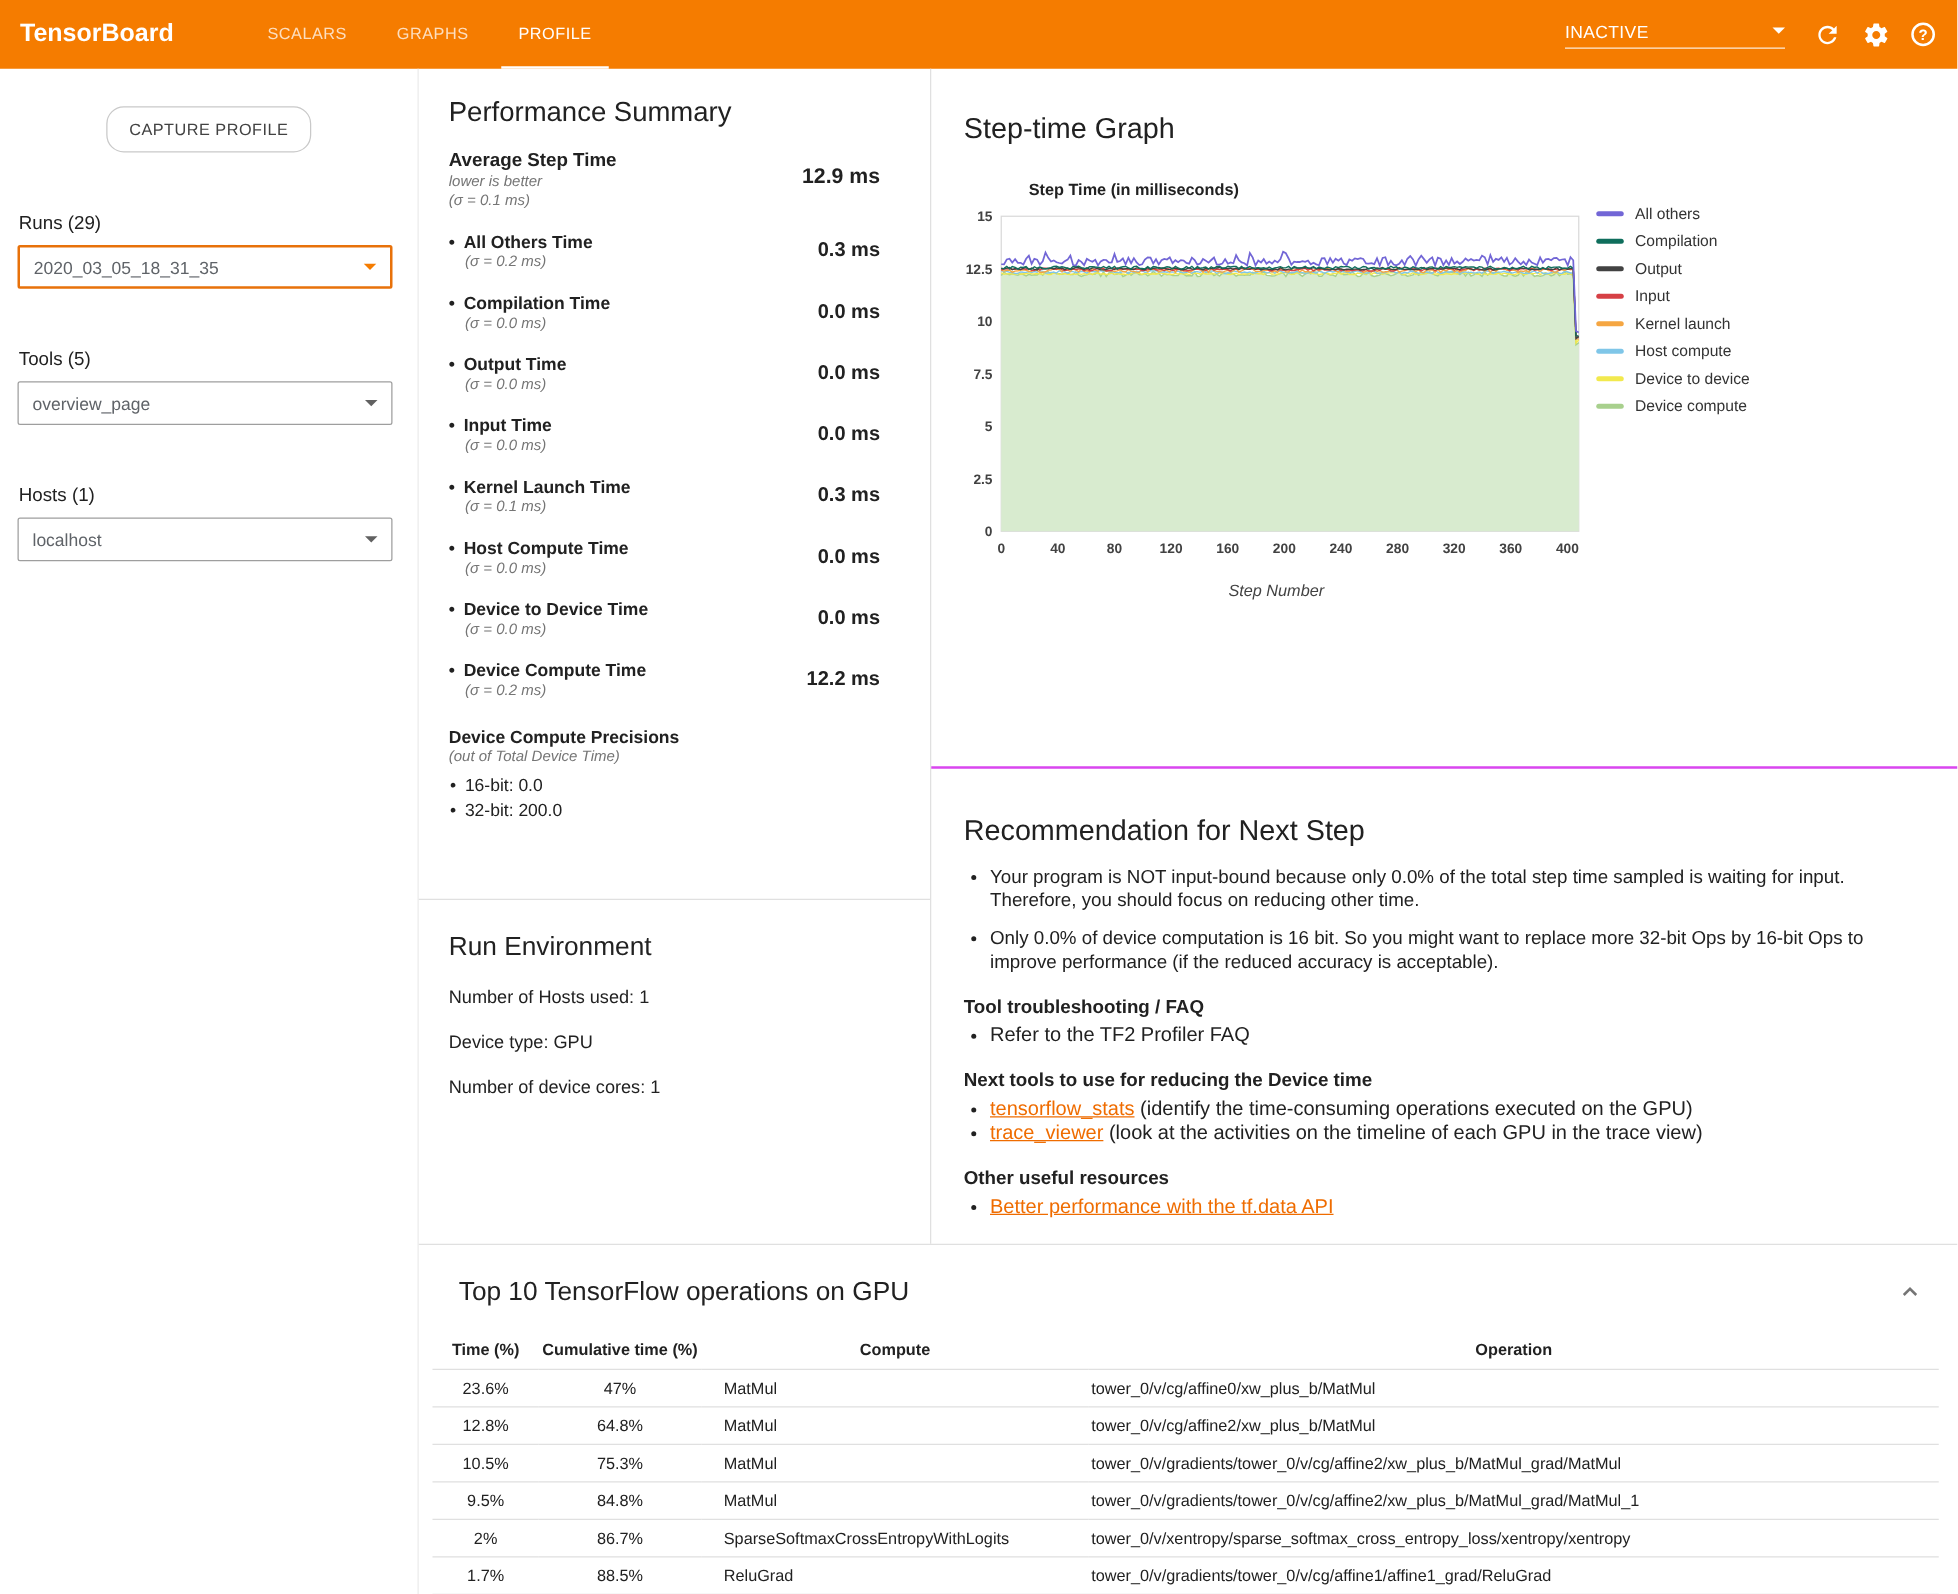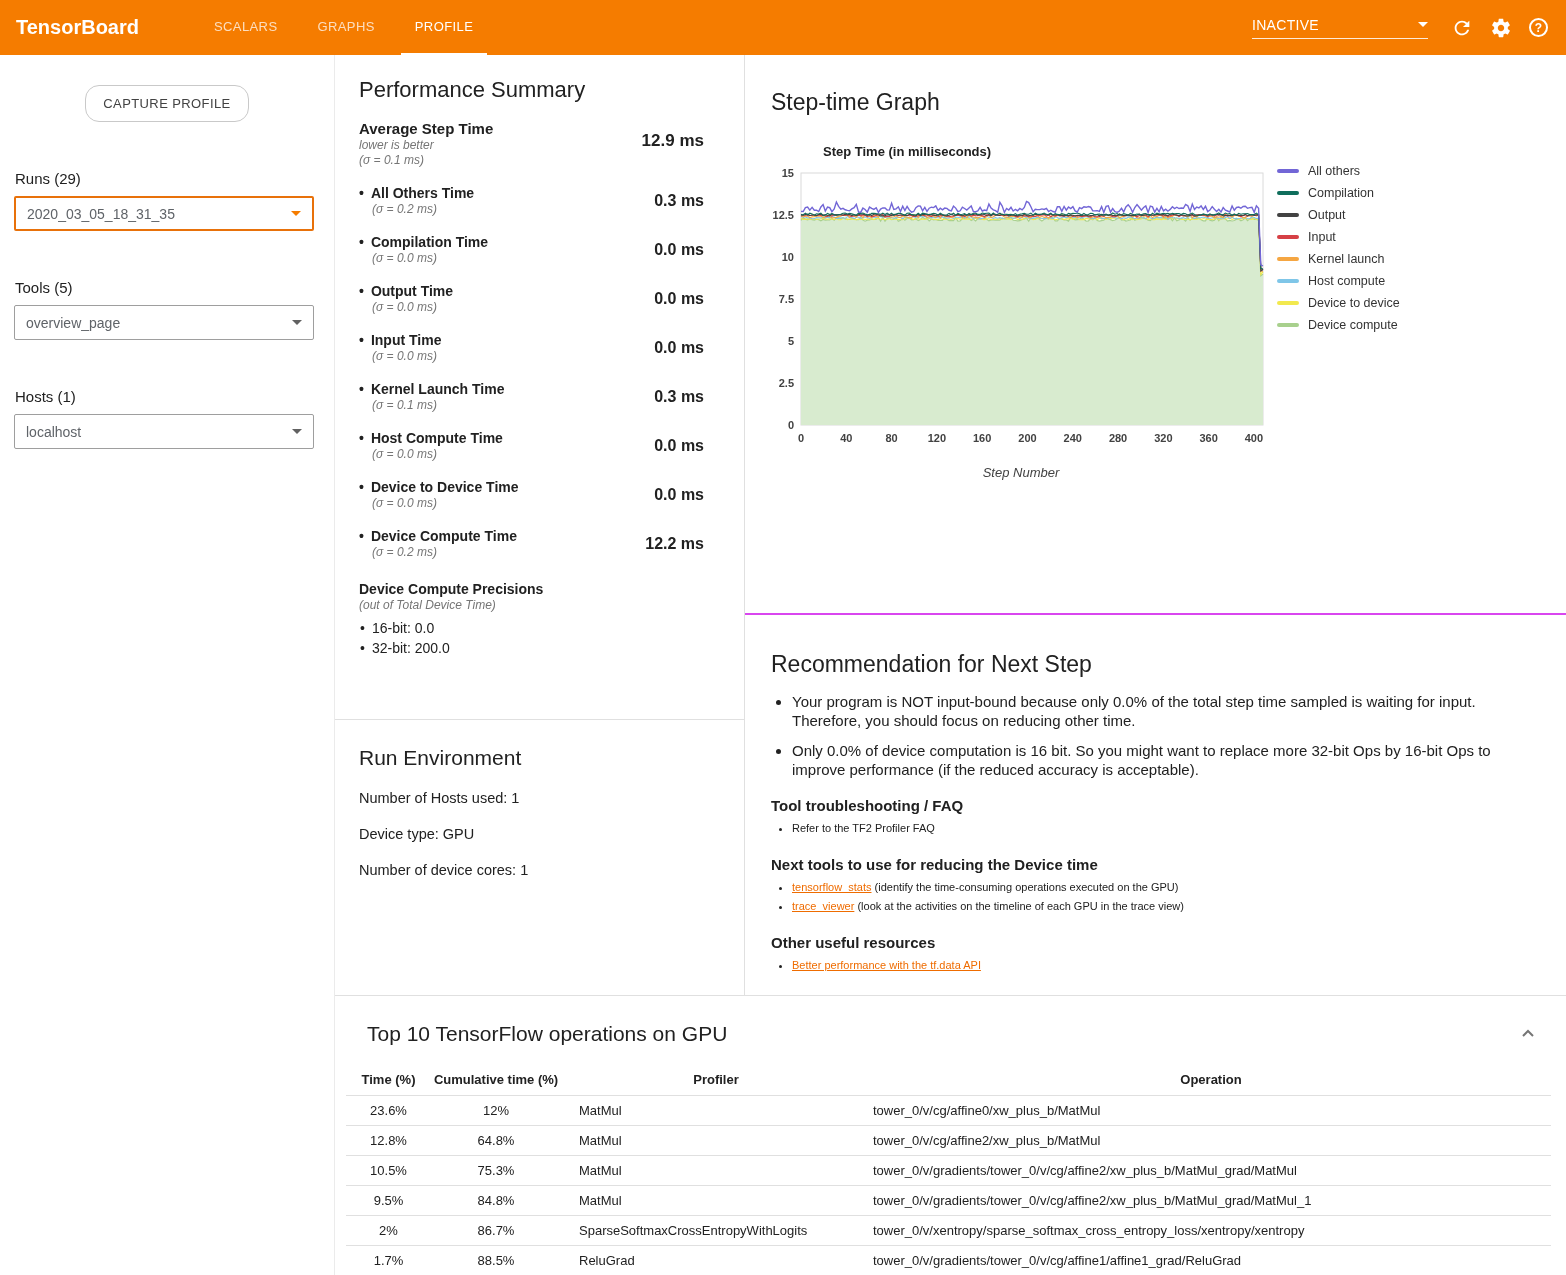--- a/index.html
+++ b/index.html
@@ -79,21 +79,21 @@
   .swatch { width:22px; height:4px; border-radius:2px; margin-right:9px; flex-shrink:0; }
   .legend-label { font-size:12.5px; color:#333; }
 
   
   .recommendation { padding:22px 49px 20px 26px; }
   .recommendation h2 { margin:14px 0 14px; font-size:23px; }
   .rec-bullets { padding-left:21px; margin:0; }
   .rec-bullets li { font-size:15px; line-height:19px; margin-bottom:11px; }
   .sub-title { font-size:15px; font-weight:700; margin-top:17px; line-height:19px; }
   .rec-sub ul { padding-left:21px; margin-top:4px; }
-  .rec-sub li { font-size:11px; line-height:19px; }
+  .rec-sub li { font-size:16px; line-height:19px; }
   .rec-link { color:#ef6c00; text-decoration:underline; cursor:pointer; }
 
   
   .top10 { padding:0 15px 6px 11px; }
   .top10-header { display:flex; align-items:center; justify-content:space-between; padding:26px 14px 18px 21px; }
   .top10-header h2 { font-size:21px; }
   .collapse-btn { cursor:pointer; }
   table { width:100%; border-collapse:collapse; font-size:13px; }
   th { font-weight:700; padding:8px 0; border-bottom:1px solid #e0e0e0; text-align:center; color:#212121; }
   td { padding:7px 0; border-bottom:1px solid #e0e0e0; color:#212121; }
@@ -358,28 +358,28 @@
         <colgroup>
             <col style="width:85px">
             <col style="width:130px">
             <col style="width:310px">
             <col>
           </colgroup>
         <thead id="top10-head">
             <tr>
               <th>Time (%)</th>
               <th>Cumulative time (%)</th>
-              <th>Profiler</th>
+              <th>Compute</th>
               <th>Operation</th>
             </tr>
           </thead>
         <tbody id="top10-body">
             <tr>
               <td class="c0">23.6%</td>
-              <td class="c1">12%</td>
+              <td class="c1">47%</td>
               <td class="c2">MatMul</td>
               <td class="c3">tower_0/v/cg/affine0/xw_plus_b/MatMul</td>
             </tr>
             <tr>
               <td class="c0">12.8%</td>
               <td class="c1">64.8%</td>
               <td class="c2">MatMul</td>
               <td class="c3">tower_0/v/cg/affine2/xw_plus_b/MatMul</td>
             </tr>
             <tr>

